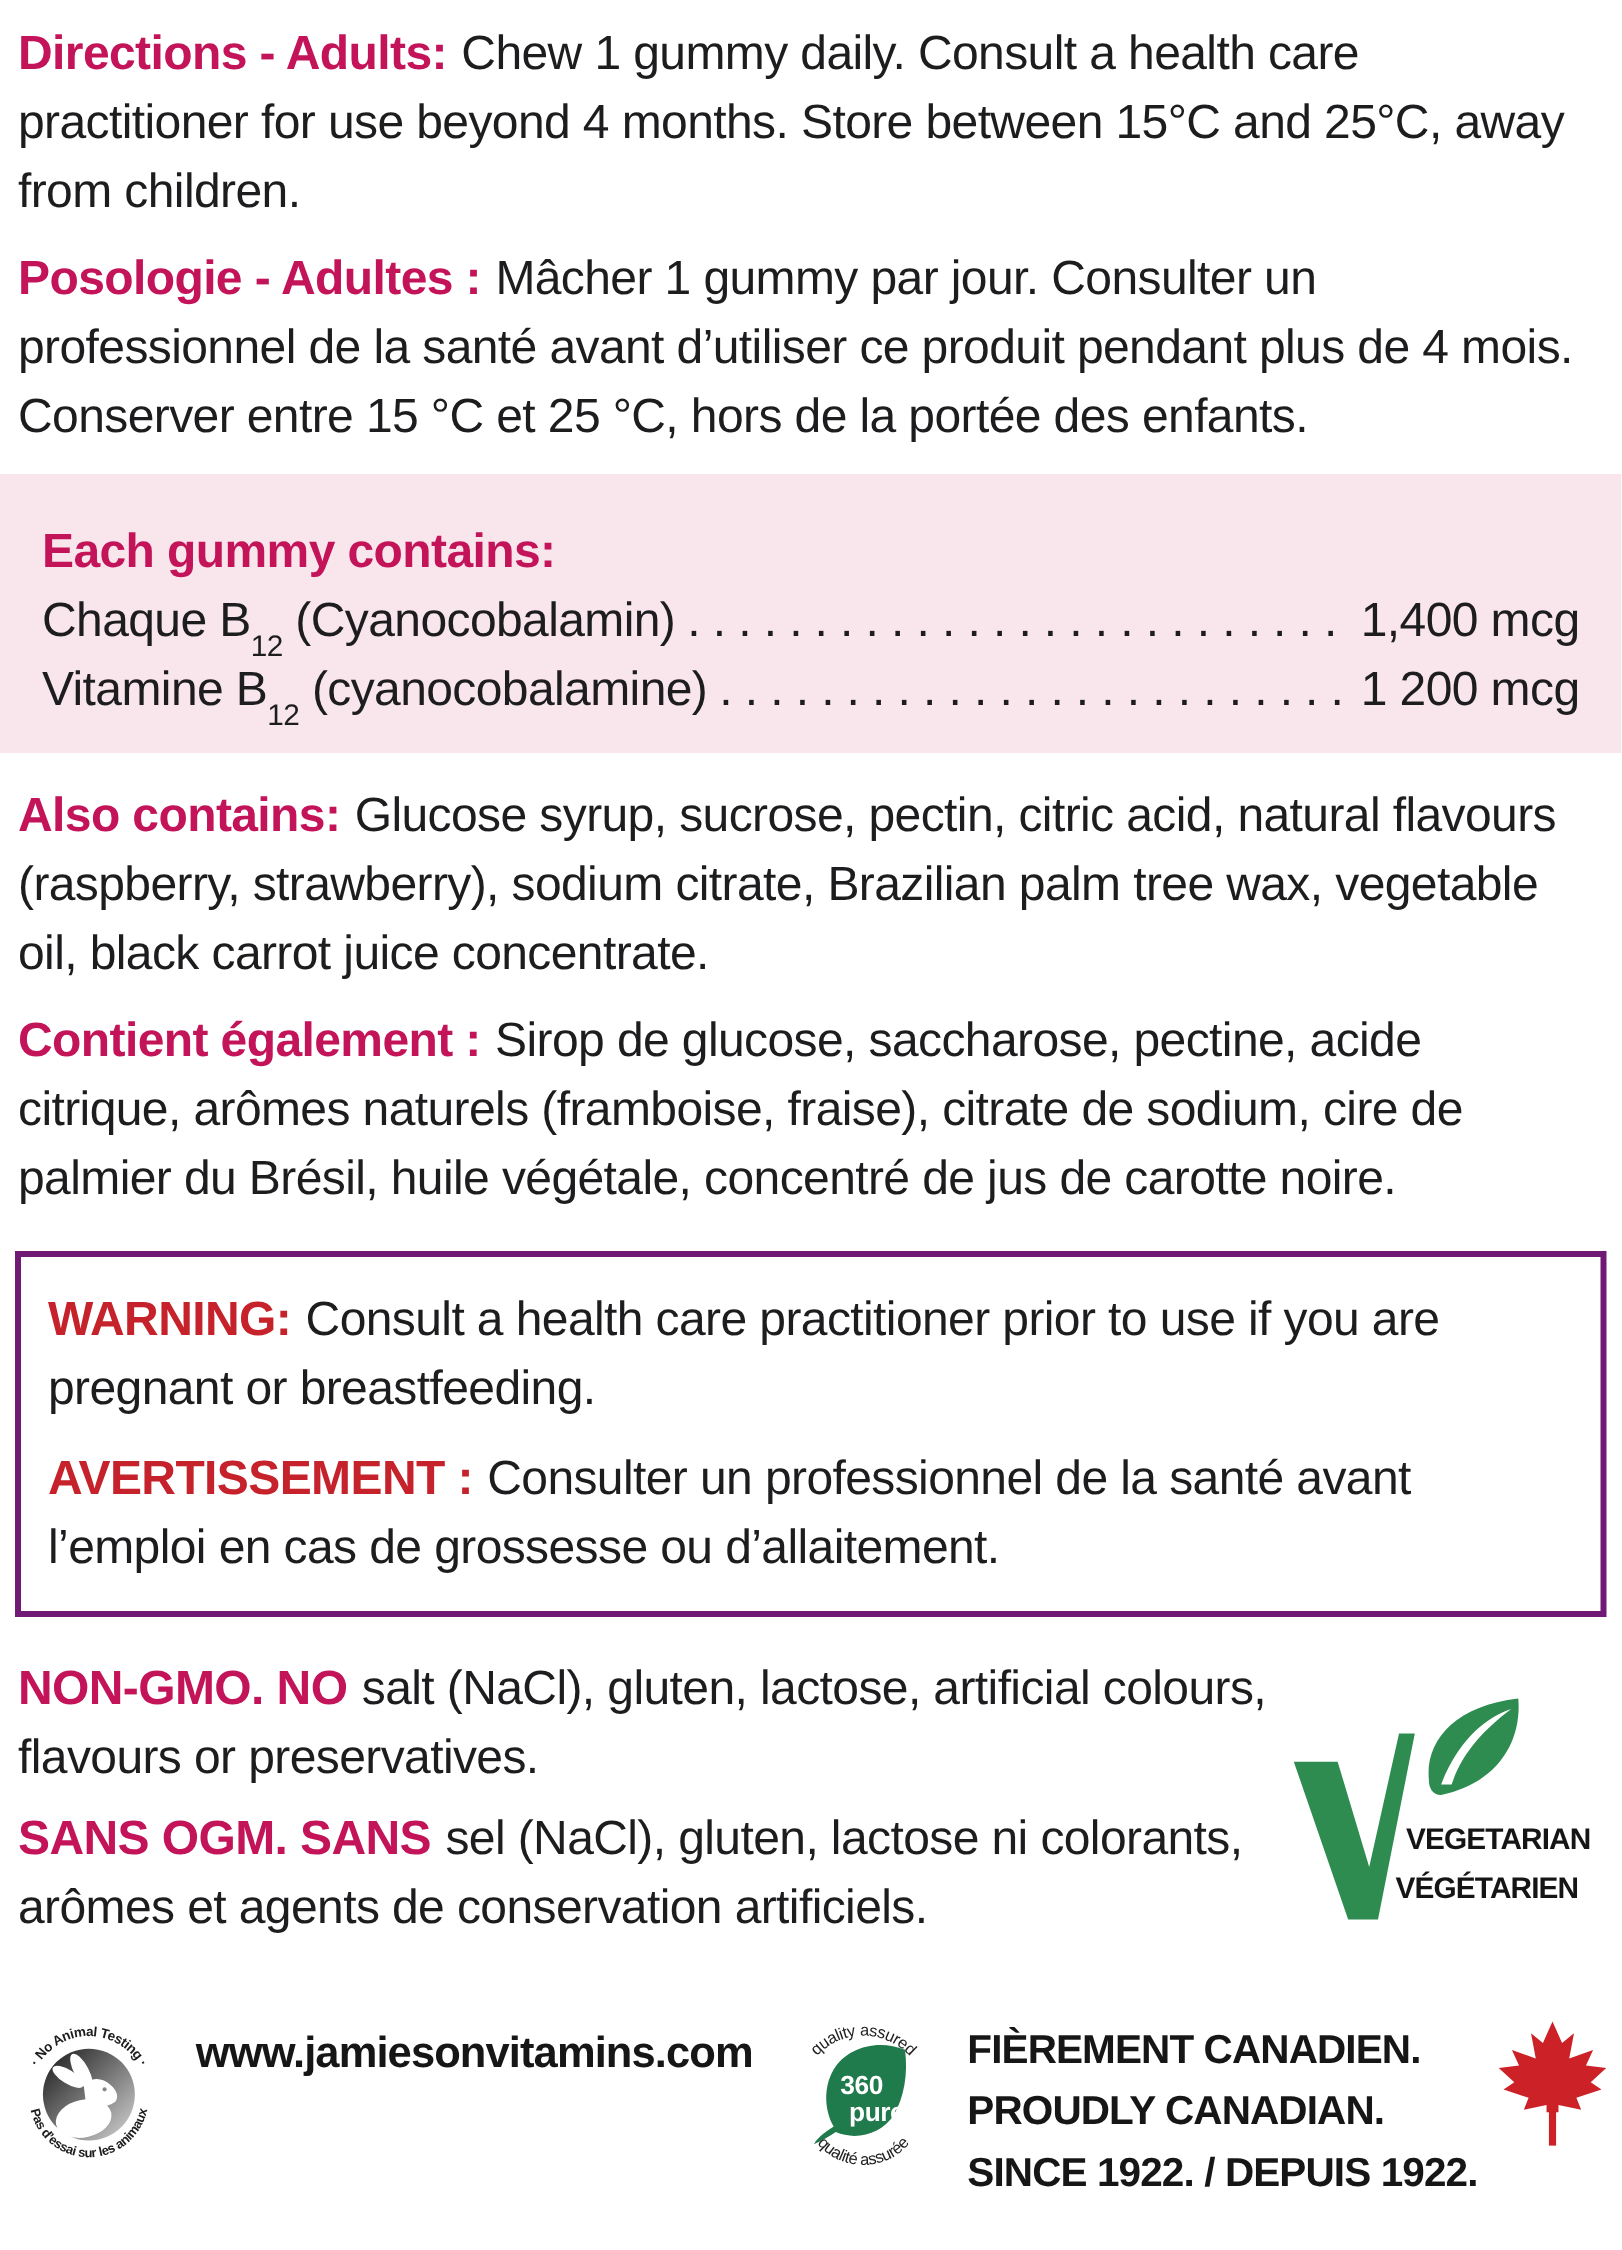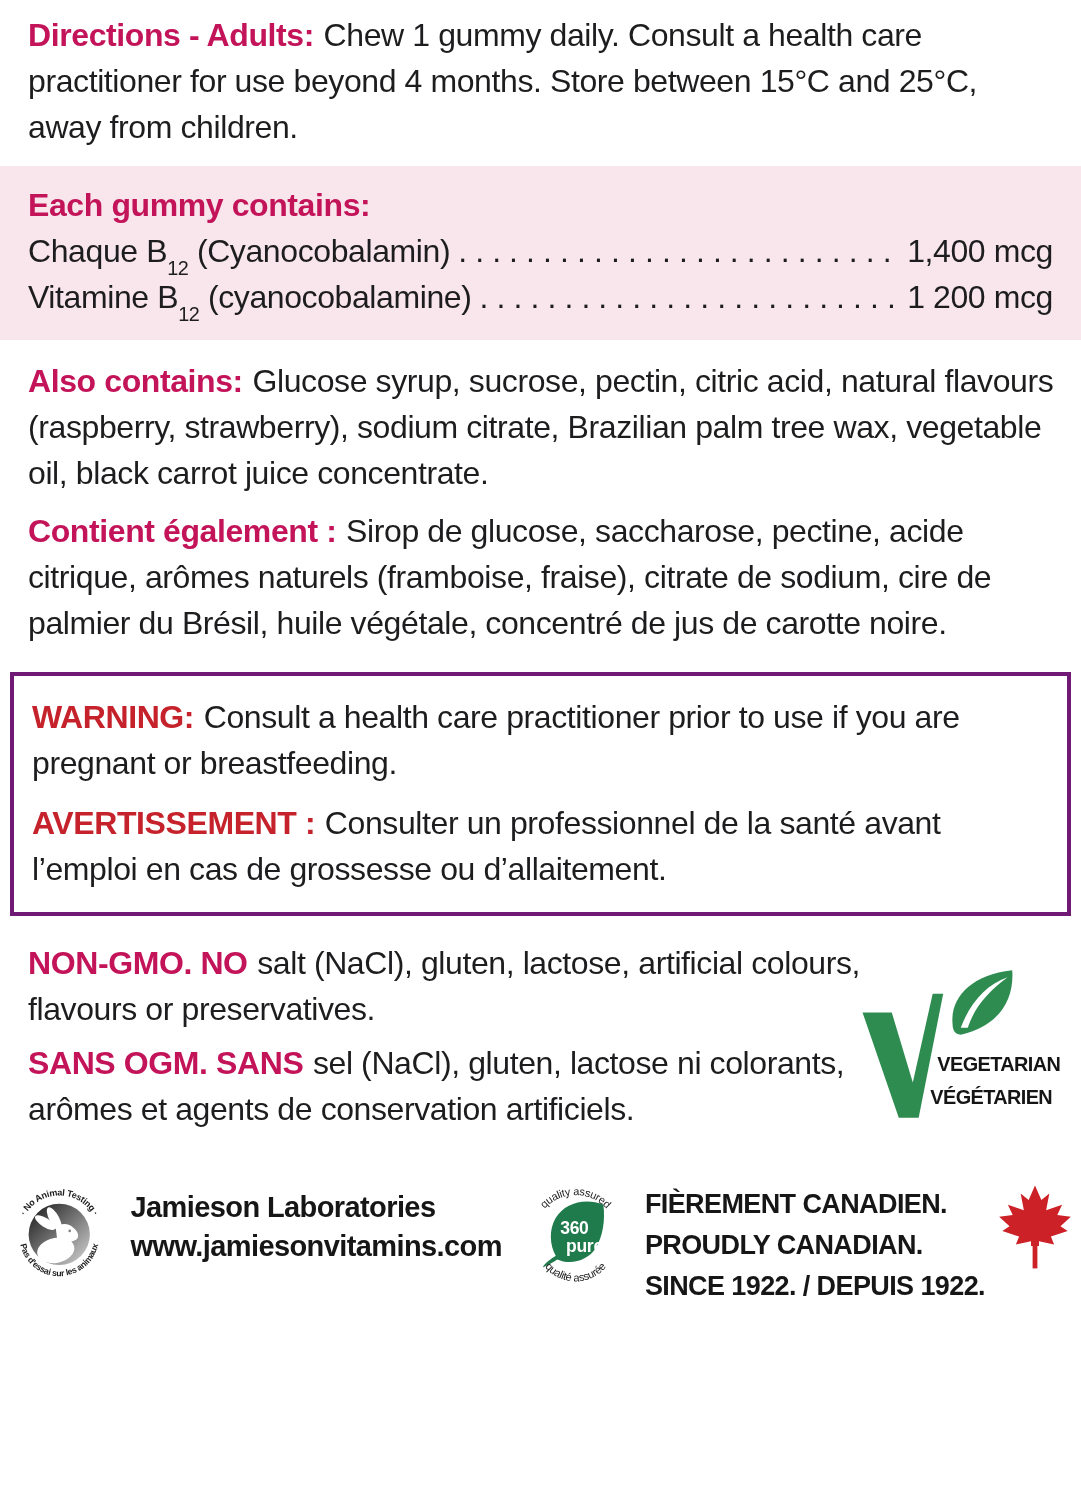--- a/index.html
+++ b/index.html
@@ -3,28 +3,28 @@
 <meta charset="utf-8">
 <style>
   * { margin:0; padding:0; box-sizing:border-box; }
   html,body { background:#ffffff; }
   .page {
     position:relative; width:1081px; height:1500px; margin:0 auto;
     background:#ffffff; overflow:hidden;
     font-family:"Liberation Sans","DejaVu Sans",sans-serif;
     color:#1d1d1f; font-size:32px; line-height:46px; letter-spacing:-0.4px;
   }
-  .pad { padding-left:28px; padding-right:26px; }
+  .pad { padding-left:12px; padding-right:26px; }
   p.block { margin-top:12px; }
   .lead { font-weight:bold; margin-right:0.30em; }
   .mag  { color:#C31459; }
   .red  { color:#C5222B; }
 
   .panel {
-    margin-top:16px; background:#F8E6EC; padding:16px 28px 20px 28px;
+    margin-top:16px; background:#F8E6EC; padding:28px 28px 20px 28px;
   }
   .panel .head { font-weight:bold; color:#C31459; }
   .ing-row { display:flex; align-items:baseline; }
   .ing-row .name { white-space:nowrap; }
   .ing-row sub { font-size:0.62em; position:relative; top:0.28em; line-height:0; }
   .ing-row .dots { flex:1 1 auto; overflow:hidden; white-space:nowrap; margin:0 10px 0 8px; color:#1d1d1f; }
   .ing-row .amt { white-space:nowrap; text-align:right; }
 
   .sec { margin-top:18px; }
 
@@ -56,20 +56,23 @@
 </style>
 </head>
 <body>
 
 <div class="page">
 
   <p class="block pad" style="margin-top:12px">
     <b class="lead mag">Directions - Adults:</b><span>Chew 1 gummy daily. Consult a health care practitioner for use beyond 4 months. Store between 15°C and 25°C, away from children.</span>
   </p>
 
+  <p class="block pad">
+    <b class="lead mag">Posologie - Adultes :</b><span>Mâcher 1 gummy par jour. Consulter un professionnel de la santé avant d’utiliser ce produit pendant plus de 4 mois. Conserver entre 15 °C et 25 °C, hors de la portée des enfants.</span>
+  </p>
 
   <div class="panel">
     <div class="head">Each gummy contains:</div>
     <div class="ing-row">
       <span class="name"><span>Chaque B</span><sub>12</sub><span> (Cyanocobalamin)</span></span>
       <span class="dots">. . . . . . . . . . . . . . . . . . . . . . . . . . . . . . . . . . . . . . . . . . . . . . . . . . . .</span>
       <span class="amt">1,400 mcg</span>
     </div>
     <div class="ing-row">
       <span class="name"><span>Vitamine B</span><sub>12</sub><span> (cyanocobalamine)</span></span>
@@ -135,21 +138,20 @@
       <circle cx="80" cy="62" r="2" fill="#888888"></circle>
       <text font-size="13" font-weight="bold" fill="#1d1d1f">
         <textPath href="#arcTopR" startOffset="50%" text-anchor="middle">· No Animal Testing ·</textPath>
       </text>
       <text font-size="12.5" font-weight="bold" fill="#1d1d1f">
         <textPath href="#arcBotR" startOffset="50%" text-anchor="middle">Pas d’essai sur les animaux</textPath>
       </text>
     </svg>
 
     <div class="company">
-      <div>Jamieson Laboratories</div>
       <div>www.jamiesonvitamins.com</div>
     </div>
 
     <svg class="seal360" width="168" height="168" viewBox="0 0 130 130">
       <defs>
         <path id="arcTopP" d="M8,66 A57,57 0 0 1 122,66" fill="none"></path>
         <path id="arcBotP" d="M10,72 A55,55 0 0 0 120,72" fill="none"></path>
       </defs>
       <path d="M103,22 C78,12 50,20 38,40 C28,57 30,78 38,92 C32,96 24,101 20,108 C27,105 34,101 40,97 C58,105 82,99 93,81 C102,66 106,44 103,22 Z" fill="#1F7A4C"></path>
       <text x="44" y="62" font-size="24" font-weight="bold" fill="#ffffff">360</text>

